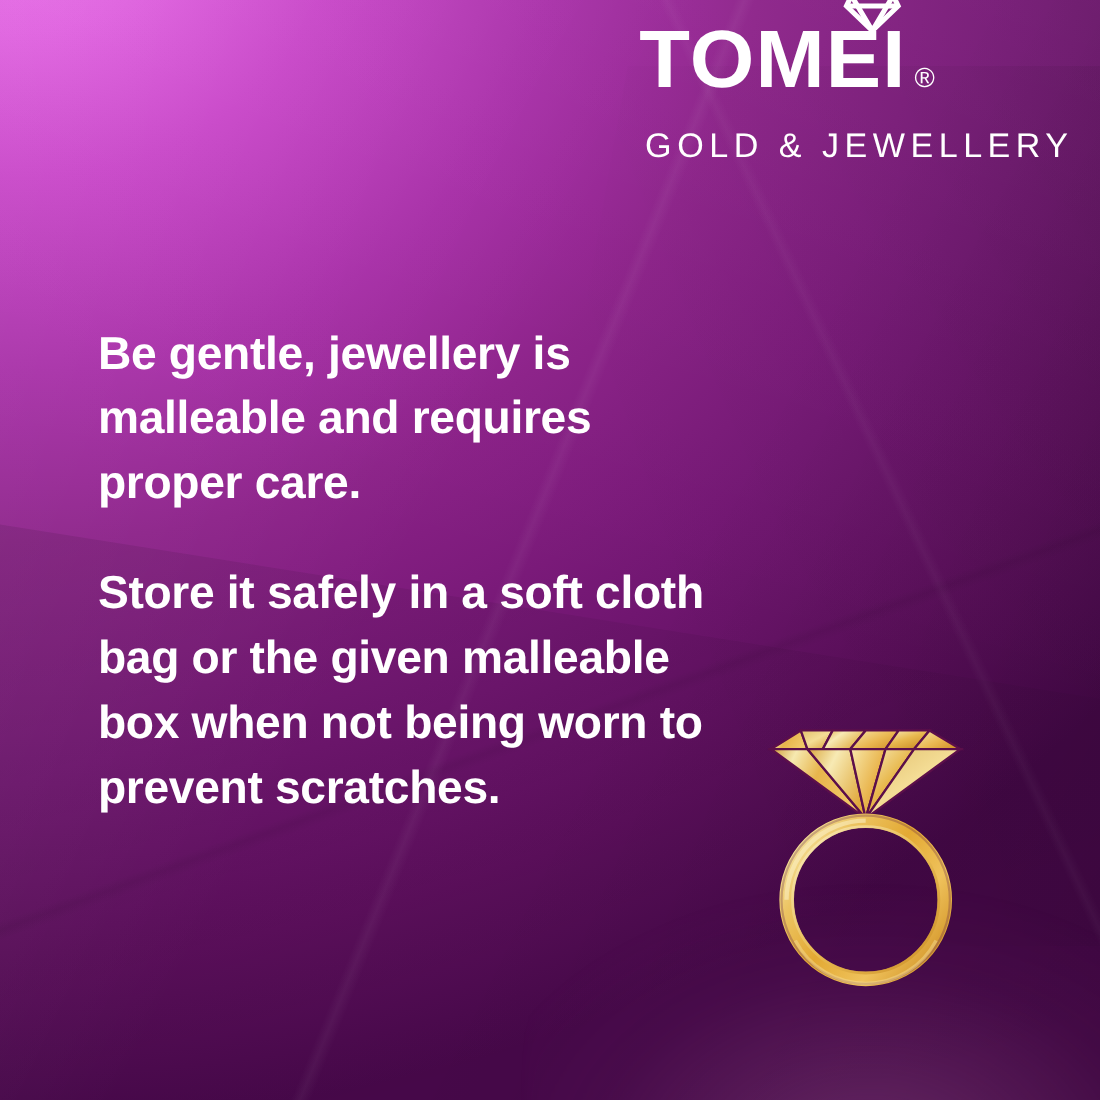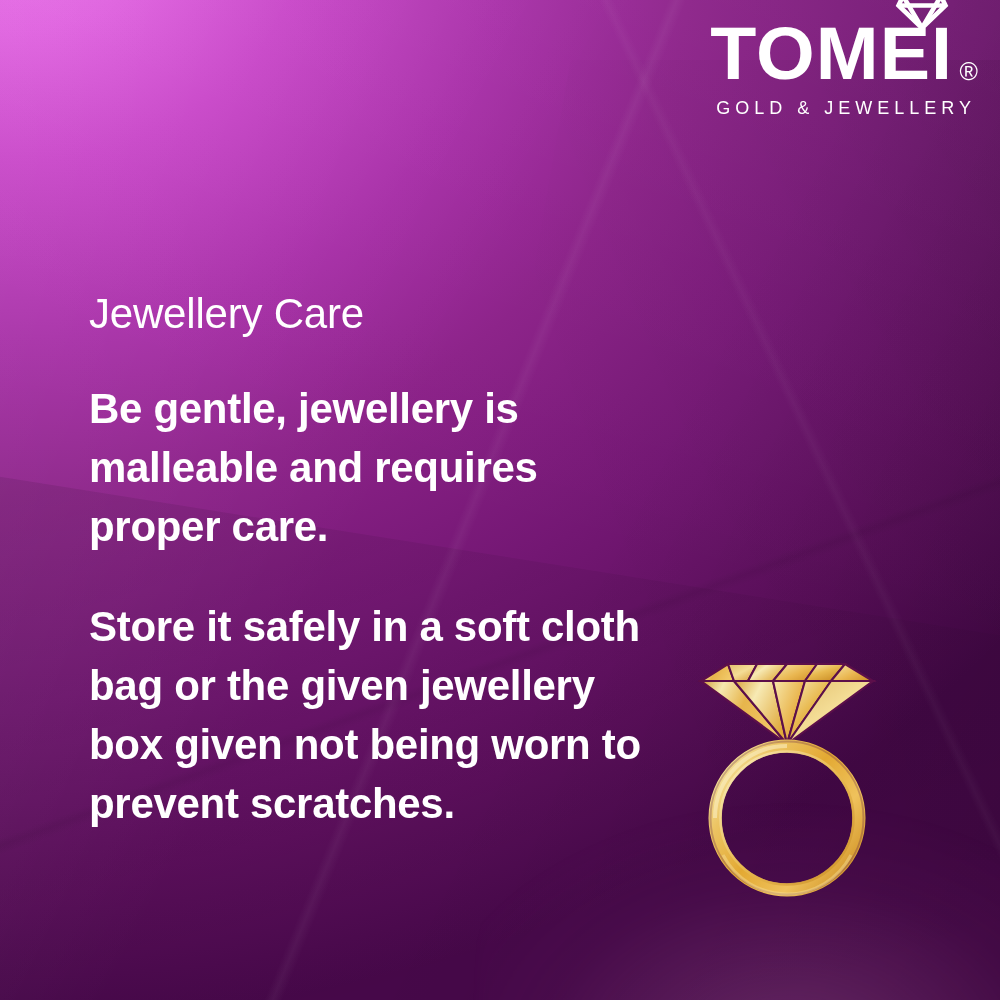--- a/index.html
+++ b/index.html
@@ -110,22 +110,22 @@
     width:56px; height:40px;
   }
   #logo .reg-mark {
     font-size:25px;
     font-weight:normal;
     line-height:1;
     padding-bottom:5px;
     color:#ffffff;
   }
   #logo .tagline {
-    margin-top:9px;
-    font-size:18px;
+    margin-top:26px;
+    font-size:31px;
     font-weight:normal;
     letter-spacing:5.0px;
     color:#ffffff;
     white-space:nowrap;
     padding-right:2px;
   }
 
   
   #copy {
     position:absolute;
@@ -177,23 +177,22 @@
           <path d="M4.5 13.5 L51.5 13.5" fill="none" stroke="#ffffff" stroke-width="4.6"></path>
           <path d="M9 4 L4.5 13.5 L28 36 L51.5 13.5 L47 4 Z" fill="none" stroke="#ffffff" stroke-width="4.6" stroke-linejoin="miter"></path>
         </svg>
       </div>
       <span class="reg-mark">®</span>
     </div>
     <div class="tagline">GOLD &amp; JEWELLERY</div>
   </div>
 
   <div id="copy">
-    <div class="headline">Jewellery Care</div>
     <div class="para">Be gentle, jewellery is malleable and requires proper care.</div>
-    <div class="para">Store it safely in a soft cloth bag or the given jewellery box given not being worn to prevent scratches.</div>
+    <div class="para">Store it safely in a soft cloth bag or the given malleable box when not being worn to prevent scratches.</div>
   </div>
 
   <div id="ring-illustration">
     <svg viewBox="0 0 190 280">
       <defs>
         <linearGradient id="gA" x1="0" y1="0" x2="1" y2="0.35">
           <stop offset="0" stop-color="#cf9b35"></stop>
           <stop offset="0.25" stop-color="#f6e9b0"></stop>
           <stop offset="0.55" stop-color="#e7b54c"></stop>
           <stop offset="1" stop-color="#f1c867"></stop>

